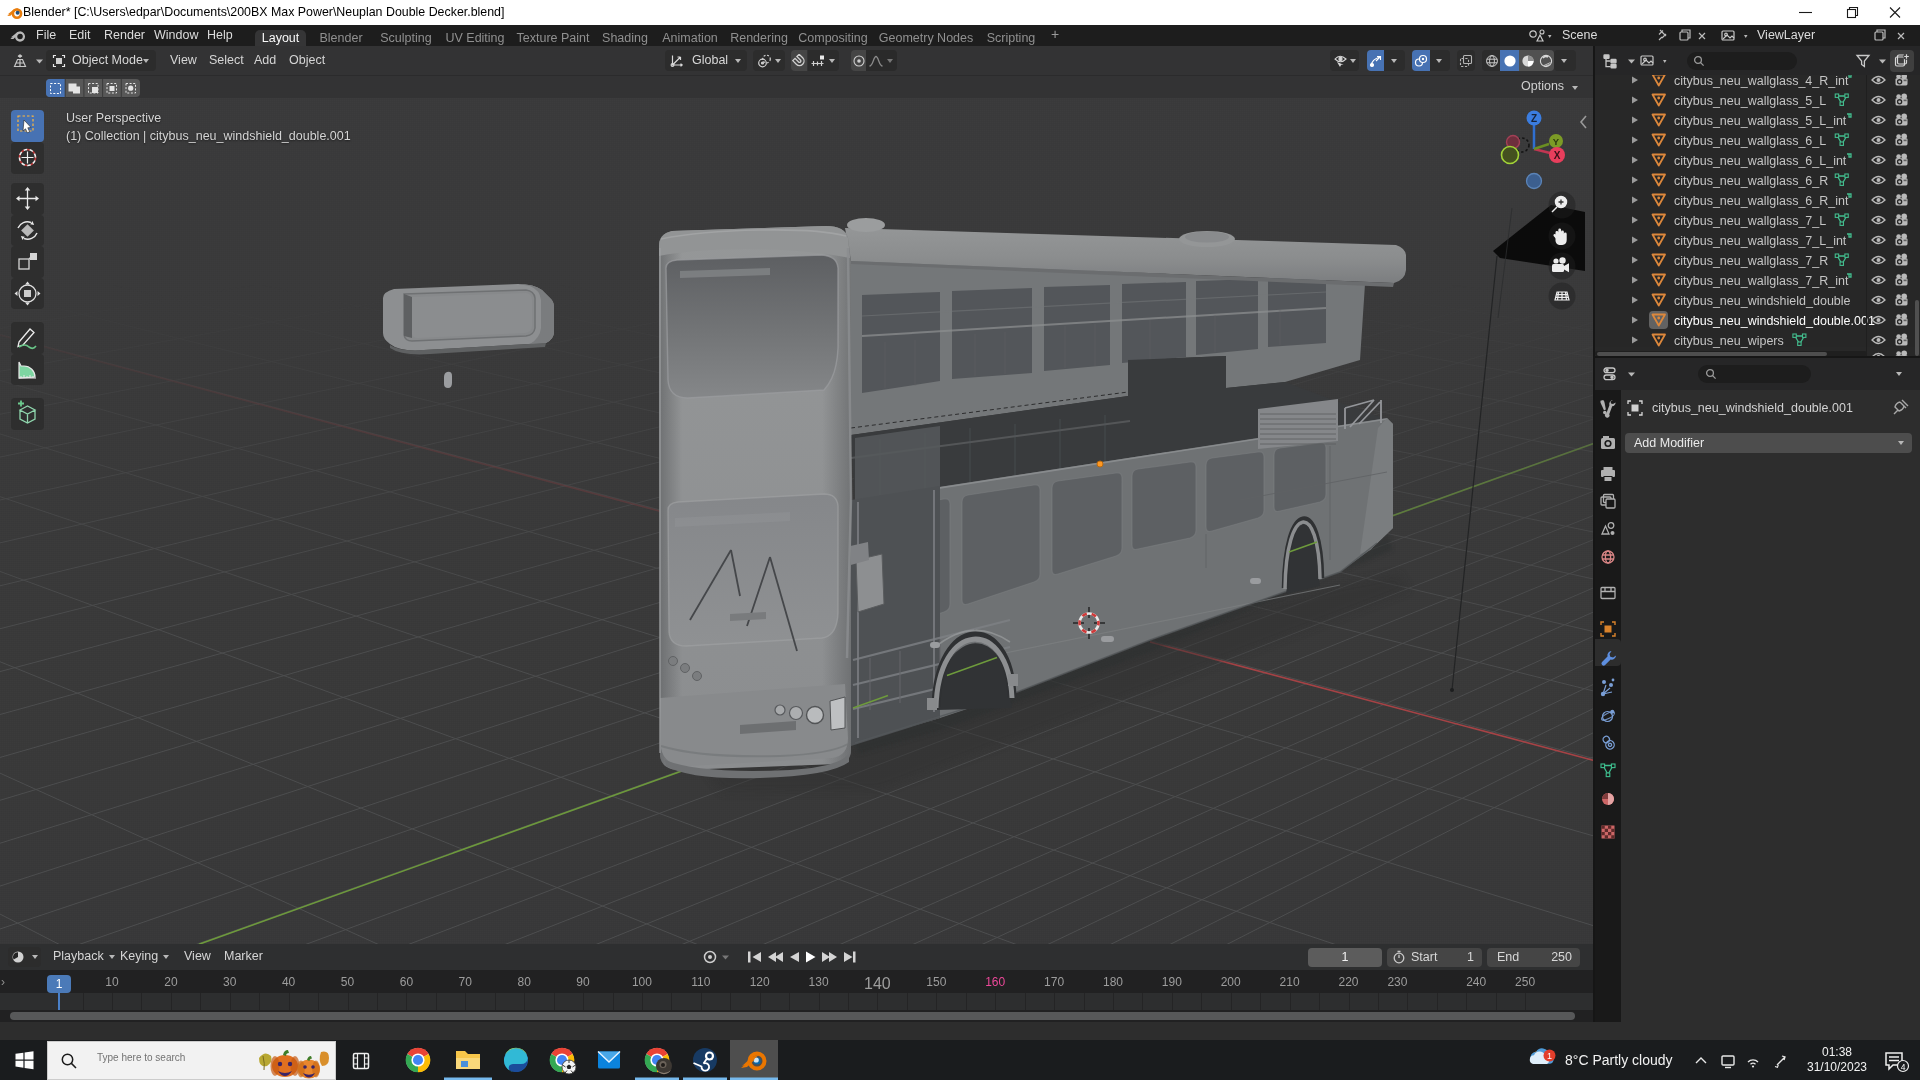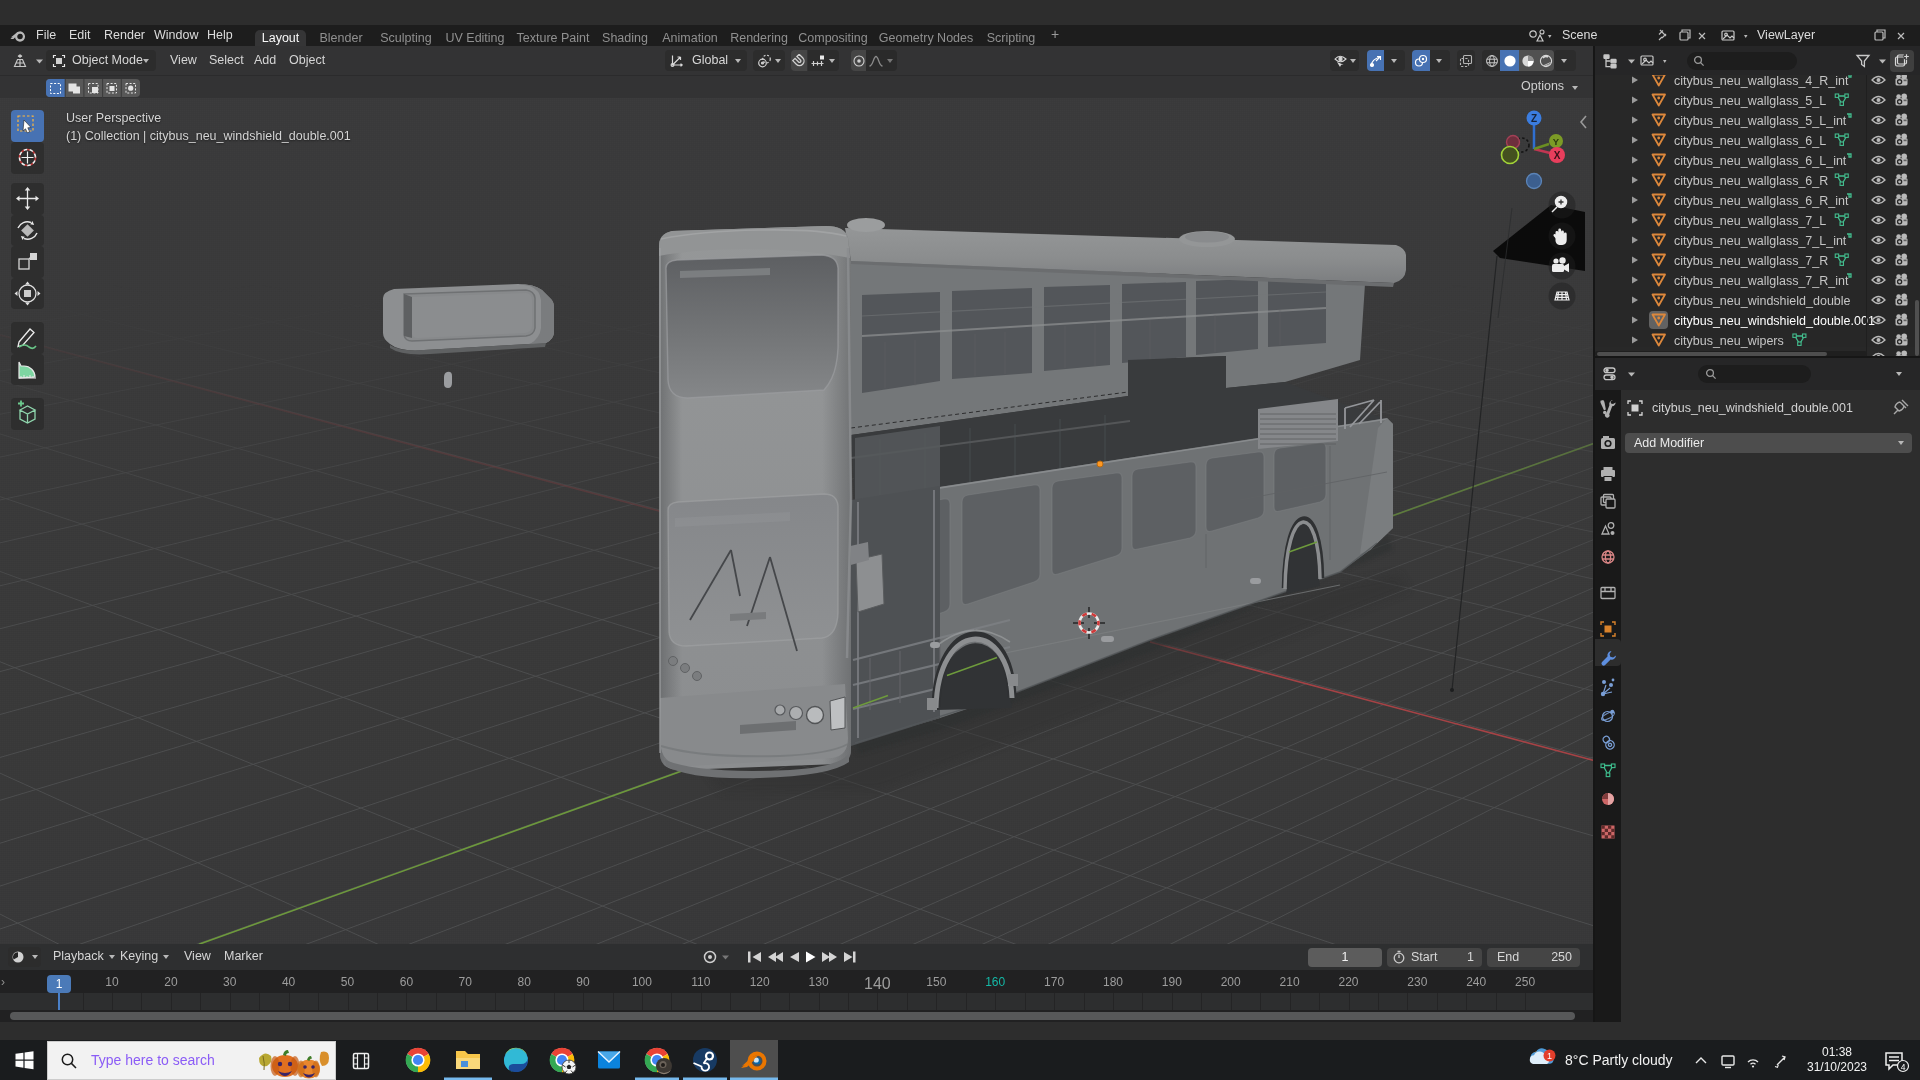--- a/index.html
+++ b/index.html
@@ -32,20 +32,37 @@
 
 #statusbar{position:absolute;left:0;top:1022px;width:1920px;height:18px;background:#1b1c1d;color:#919191;font-size:11.5px}
 
 #taskbar{position:absolute;left:0;top:1040px;width:1920px;height:40px;background:#1a1c1e;color:#fff;font-size:12.5px}
 .vdiv{position:absolute;background:#161616}
 svg text{font-family:"Liberation Sans",sans-serif}
 </style></head>
 <body>
 <div id="root">
 
+<div id="titlebar">
+ <svg class="abs" style="left:7px;top:5px" width="16" height="15" viewBox="0 0 16 15">
+  <circle cx="10" cy="8.6" r="4.1" fill="none" stroke="#e87d0d" stroke-width="2.6"></circle>
+  <circle cx="10.6" cy="7.8" r="2" fill="#25507a"></circle>
+  <path d="M0.6,9.4 L7.2,3.9 L11.5,3.1 L5.6,8.3 Z" fill="#e87d0d"></path>
+  <path d="M0.2,10.9 L5.4,6.6 L8.4,6 L3.4,10.7 Z" fill="#e87d0d"></path>
+ </svg>
+ <div class="t">Blender* [C:\Users\edpar\Documents\200BX Max Power\Neuplan Double Decker.blend]</div>
+ <svg class="abs" style="left:1792px;top:0" width="128" height="25" viewBox="0 0 128 25">
+  <g stroke="#1a1a1a" stroke-width="1.1" fill="none">
+   <line x1="7" y1="12.5" x2="20" y2="12.5"></line>
+   <rect x="55.5" y="9.5" width="8" height="8"></rect>
+   <path d="M57.5,9.5 v-2 h8 v8 h-2"></path>
+   <path d="M98,7.5 l10,10 M108,7.5 l-10,10"></path>
+  </g>
+ </svg>
+</div>
 
 <div id="topbar">
  <svg class="abs" style="left:10px;top:3px" width="16" height="15" viewBox="0 0 16 15">
   <circle cx="10" cy="8.6" r="3.9" fill="none" stroke="#b8b8b8" stroke-width="2.3"></circle>
   <circle cx="10.5" cy="7.9" r="1.8" fill="#1d1d1d"></circle>
   <path d="M0.8,9.6 L7.2,4.2 L11.3,3.4 L5.7,8.5 Z" fill="#b8b8b8"></path>
   <path d="M0.4,11 L5.5,6.8 L8.3,6.2 L3.4,10.9 Z" fill="#b8b8b8"></path>
  </svg>
  <div class="m" style="left:36px">File</div>
  <div class="m" style="left:69px">Edit</div>
@@ -1206,28 +1223,28 @@
 <div class="abs" style="left:386.4px;top:5px;width:40px;text-align:center;color:#9d9d9d;font-size:12px">60</div>
 <div class="abs" style="left:445.3px;top:5px;width:40px;text-align:center;color:#9d9d9d;font-size:12px">70</div>
 <div class="abs" style="left:504.2px;top:5px;width:40px;text-align:center;color:#9d9d9d;font-size:12px">80</div>
 <div class="abs" style="left:563.0px;top:5px;width:40px;text-align:center;color:#9d9d9d;font-size:12px">90</div>
 <div class="abs" style="left:621.9px;top:5px;width:40px;text-align:center;color:#9d9d9d;font-size:12px">100</div>
 <div class="abs" style="left:680.8px;top:5px;width:40px;text-align:center;color:#9d9d9d;font-size:12px">110</div>
 <div class="abs" style="left:739.7px;top:5px;width:40px;text-align:center;color:#9d9d9d;font-size:12px">120</div>
 <div class="abs" style="left:798.6px;top:5px;width:40px;text-align:center;color:#9d9d9d;font-size:12px">130</div>
 <div class="abs" style="left:857.4px;top:5px;width:40px;text-align:center;color:#9d9d9d;font-size:16px">140</div>
 <div class="abs" style="left:916.3px;top:5px;width:40px;text-align:center;color:#9d9d9d;font-size:12px">150</div>
-<div class="abs" style="left:975.2px;top:5px;width:40px;text-align:center;color:#14b8a6;font-size:12px">160</div>
+<div class="abs" style="left:975.2px;top:5px;width:40px;text-align:center;color:#ec4899;font-size:12px">160</div>
 <div class="abs" style="left:1034.1px;top:5px;width:40px;text-align:center;color:#9d9d9d;font-size:12px">170</div>
 <div class="abs" style="left:1093.0px;top:5px;width:40px;text-align:center;color:#9d9d9d;font-size:12px">180</div>
 <div class="abs" style="left:1151.8px;top:5px;width:40px;text-align:center;color:#9d9d9d;font-size:12px">190</div>
 <div class="abs" style="left:1210.7px;top:5px;width:40px;text-align:center;color:#9d9d9d;font-size:12px">200</div>
 <div class="abs" style="left:1269.6px;top:5px;width:40px;text-align:center;color:#9d9d9d;font-size:12px">210</div>
 <div class="abs" style="left:1328.5px;top:5px;width:40px;text-align:center;color:#9d9d9d;font-size:12px">220</div>
-<div class="abs" style="left:1387.4px;top:5px;width:40px;text-align:right;color:#9d9d9d;font-size:12px">230</div>
+<div class="abs" style="left:1387.4px;top:5px;width:40px;text-align:left;color:#9d9d9d;font-size:12px">230</div>
 <div class="abs" style="left:1446.2px;top:5px;width:40px;text-align:right;color:#9d9d9d;font-size:12px">240</div>
 <div class="abs" style="left:1505.1px;top:5px;width:40px;text-align:center;color:#9d9d9d;font-size:12px">250</div>
       </div>
  <div class="abs" style="left:57.5px;top:22px;width:2px;height:18px;background:#4a80c8"></div>
  <div class="abs" style="left:47px;top:5px;width:24px;height:18px;background:#4b7ab8;border-radius:4px;color:#fff;font-size:12px;text-align:center;line-height:18px">1</div>
  <div class="abs" style="left:0;top:40px;width:1593px;height:12px;background:#212122"></div>
  <div class="abs" style="left:10px;top:41.5px;width:1565px;height:8px;background:#575859;border-radius:4px"></div>
  <div class="abs" style="left:1px;top:5px;color:#8f8f8f;font-size:12px">›</div>
 </div>
 
@@ -1239,21 +1256,21 @@
    <path d="M9.6,1.5 L18.5,0.3 V8.6 H9.6 Z"></path>
    <path d="M0.5,9.8 H8.4 V16.7 L0.5,15.6 Z"></path>
    <path d="M9.6,9.8 H18.5 V18.2 L9.6,17 Z"></path>
   </g>
  </svg>
  <div class="abs" style="left:47px;top:1px;width:289px;height:39px;background:#f2f2f2;border:1px solid #cccccc">
   <svg class="abs" style="left:12px;top:10px" width="18" height="18" viewBox="0 0 18 18">
    <circle cx="7.5" cy="7.5" r="5.2" fill="none" stroke="#1b1b1b" stroke-width="1.5"></circle>
    <line x1="11.4" y1="11.4" x2="16" y2="16" stroke="#1b1b1b" stroke-width="1.5"></line>
   </svg>
-  <div class="abs" style="left:43px;top:10px;color:#8b5cf6;font-size:14px">Type here to search</div>
+  <div class="abs" style="left:49px;top:10px;color:#737373;font-size:10px">Type here to search</div>
   <svg class="abs" style="left:205px;top:2px" width="80" height="36" viewBox="0 0 80 36">
    <path d="M6,14 q6,-8 12,-2 q2,6 -4,10 q-8,2 -8,-8" fill="#b8a832"></path>
    <path d="M10,12 q2,8 1,14" stroke="#7a6d1e" stroke-width="1" fill="none"></path>
    <path d="M68,8 q8,-2 8,6 q0,8 -7,8 q-4,-6 -1,-14" fill="#d98f2b"></path>
    <ellipse cx="32" cy="22" rx="13" ry="11" fill="#e07020"></ellipse>
    <ellipse cx="22" cy="22" rx="4.5" ry="10" fill="#c85a12" opacity="0.7"></ellipse>
    <ellipse cx="42" cy="22" rx="4.5" ry="10" fill="#c85a12" opacity="0.7"></ellipse>
    <path d="M30,11 q1,-5 5,-5 l1,3 q-3,0 -3,3 z" fill="#3f7d28"></path>
    <circle cx="27" cy="20" r="2.2" fill="#3a2366"></circle>
           <circle cx="37" cy="20" r="2.2" fill="#3a2366"></circle>

